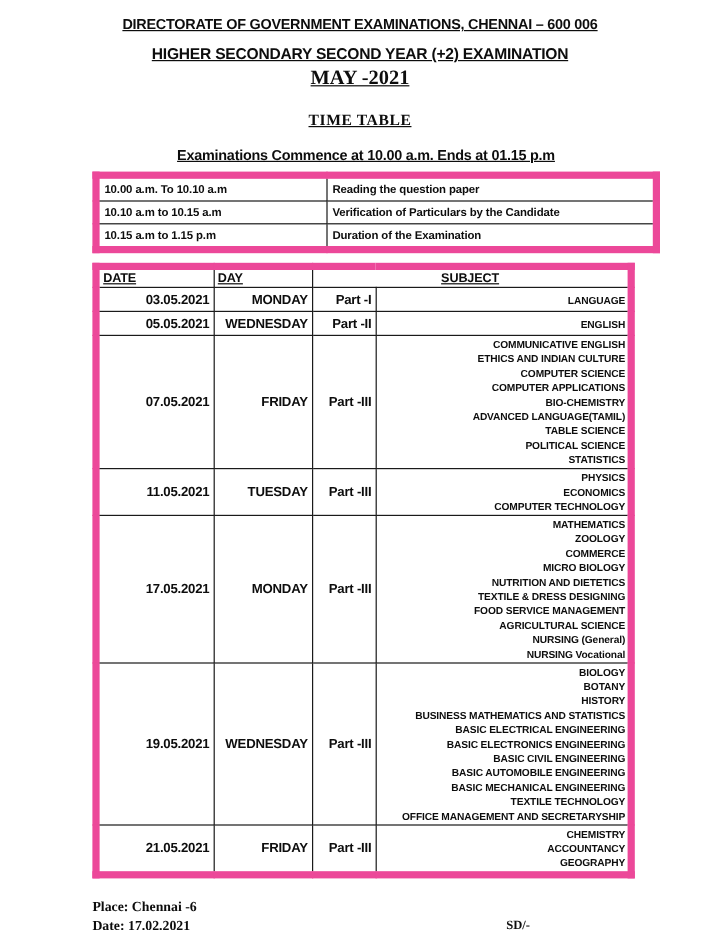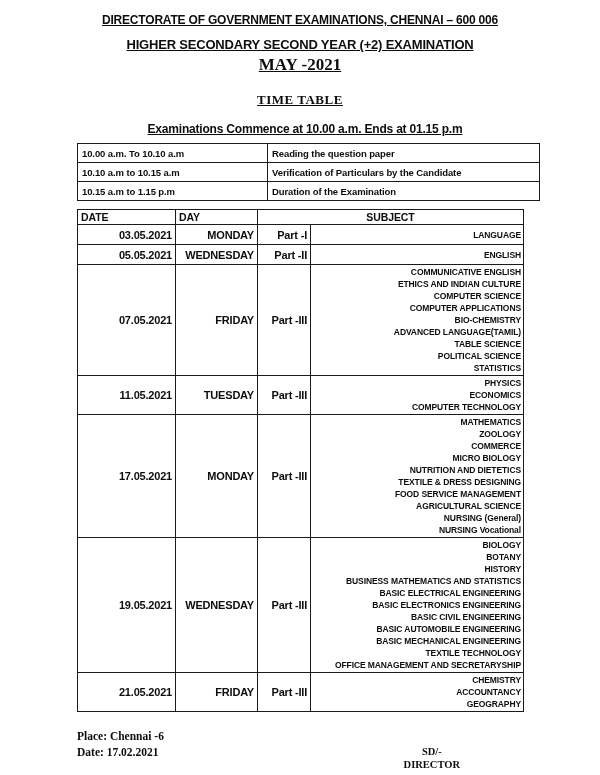--- a/index.html
+++ b/index.html
@@ -25,21 +25,21 @@
   .hdr2 { font-size: 13px; margin-top: 10px; letter-spacing: -0.2px; }
   .hdr3 { font-family: "Liberation Serif", serif; font-size: 17px; margin-top: 3px; }
   .hdr4 { font-family: "Liberation Serif", serif; font-size: 13px; margin-top: 17px; letter-spacing: 0.5px; }
   .hdr5 { font-size: 12px; margin-top: 14px; letter-spacing: -0.2px; padding-left: 10px; }
 
   table.tbl {
     border-collapse: collapse;
     table-layout: fixed;
     margin-left: 77px;
     width: 446px;
-    border: 1px solid #ec4899;
+    border: 6px solid #ec4899;
   }
   table.tbl td, table.tbl th {
     border: 1px solid #1a1a1a;
     overflow: hidden;
   }
 
   .info-table { margin-top: 7px; }
   .info-table td {
     font-size: 9.5px;
     font-weight: bold;
@@ -51,20 +51,21 @@
   .info-table .t-act  { width: 263px; }
 
   .main-table { margin-top: 8px; }
   .main-table th {
     font-size: 10.5px;
     font-weight: bold;
     text-align: left;
     padding: 1px 3px;
     height: 11px;
     letter-spacing: -0.1px;
+    text-decoration: underline;
   }
   .main-table th.c-subject { text-align: center; }
   .main-table col.col-date { width: 98px; }
   .main-table col.col-day  { width: 82px; }
   .main-table col.col-part { width: 53px; }
   .main-table col.col-subj { width: 213px; }
   .main-table td {
     font-size: 11px;
     font-weight: bold;
     vertical-align: middle;

